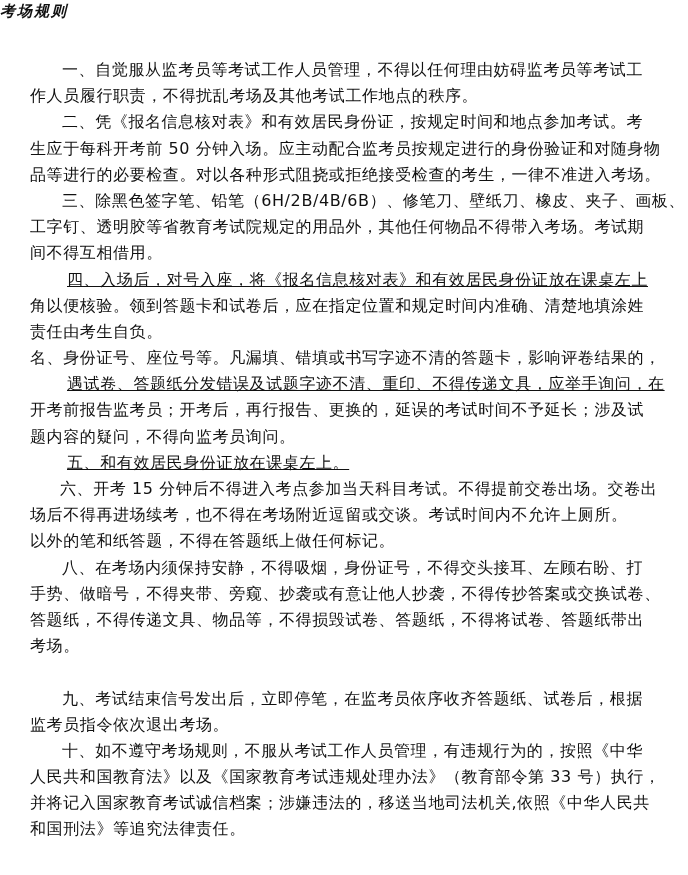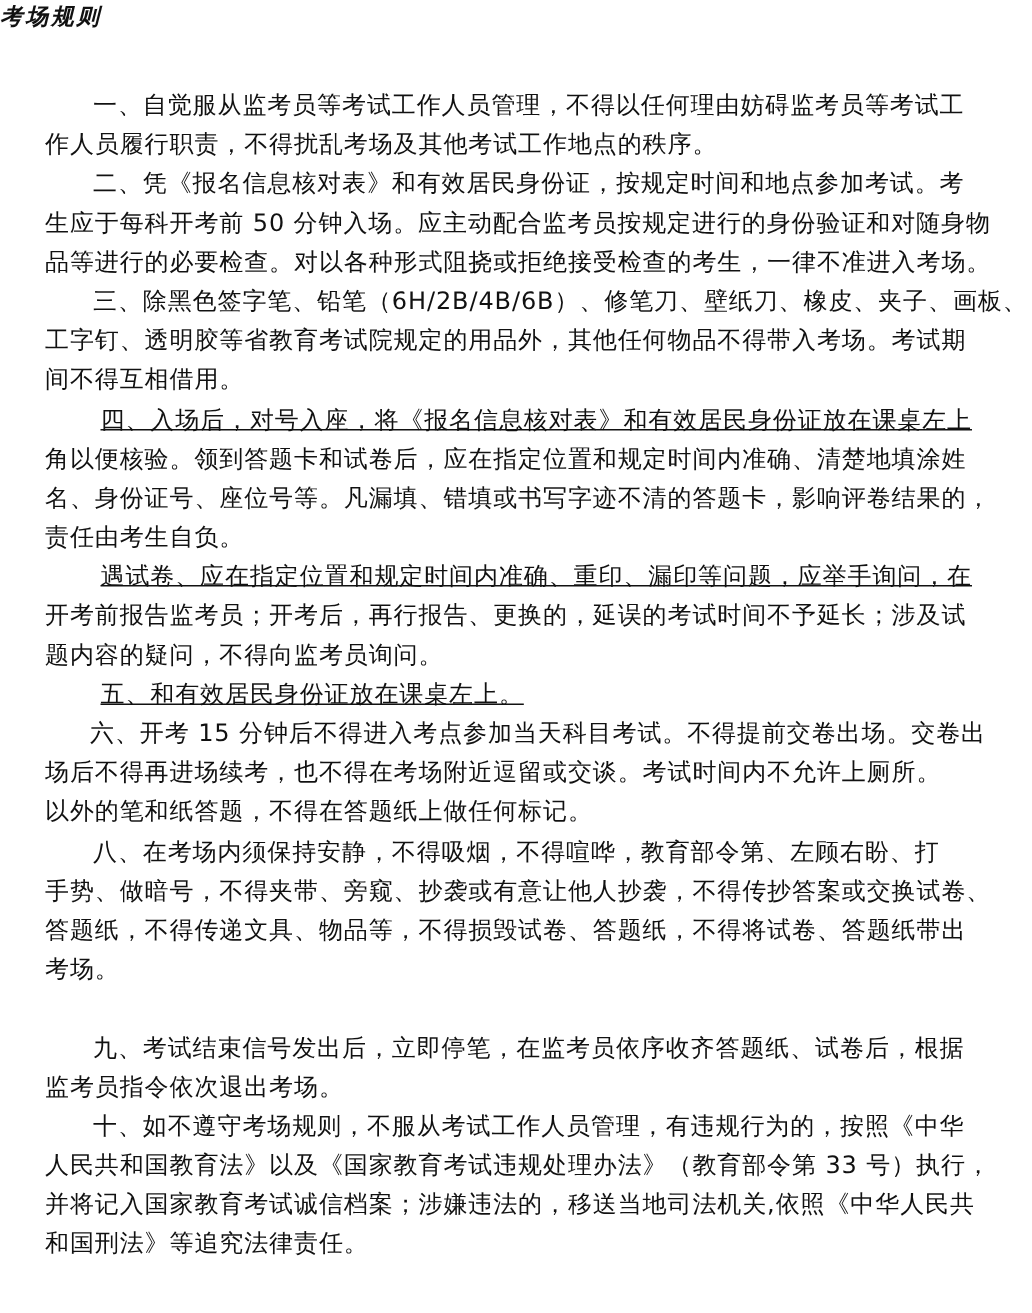--- a/index.html
+++ b/index.html
@@ -57,30 +57,30 @@
   <div class="line indent">一、自觉服从监考员等考试工作人员管理，不得以任何理由妨碍监考员等考试工</div>
   <div class="line">作人员履行职责，不得扰乱考场及其他考试工作地点的秩序。</div>
   <div class="line indent">二、凭《报名信息核对表》和有效居民身份证，按规定时间和地点参加考试。考</div>
   <div class="line">生应于每科开考前 50 分钟入场。应主动配合监考员按规定进行的身份验证和对随身物</div>
   <div class="line">品等进行的必要检查。对以各种形式阻挠或拒绝接受检查的考生，一律不准进入考场。</div>
   <div class="line indent">三、除黑色签字笔、铅笔（6H/2B/4B/6B）、修笔刀、壁纸刀、橡皮、夹子、画板、</div>
   <div class="line">工字钉、透明胶等省教育考试院规定的用品外，其他任何物品不得带入考场。考试期</div>
   <div class="line">间不得互相借用。</div>
   <div class="line indent-more">四、入场后，对号入座，将《报名信息核对表》和有效居民身份证放在课桌左上</div>
   <div class="line">角以便核验。领到答题卡和试卷后，应在指定位置和规定时间内准确、清楚地填涂姓</div>
+  <div class="line">责任由考生自负。</div>
   <div class="line">名、身份证号、座位号等。凡漏填、错填或书写字迹不清的答题卡，影响评卷结果的，</div>
-  <div class="line">责任由考生自负。</div>
-  <div class="line indent-more">遇试卷、应在指定位置和规定时间内准确、重印、漏印等问题，应举手询问，在</div>
+  <div class="line indent-more">遇试卷、答题纸分发错误及试题字迹不清、重印、不得传递文具，应举手询问，在</div>
   <div class="line">开考前报告监考员；开考后，再行报告、更换的，延误的考试时间不予延长；涉及试</div>
   <div class="line">题内容的疑问，不得向监考员询问。</div>
   <div class="line indent-more">五、和有效居民身份证放在课桌左上。</div>
   <div class="line indent-less">六、开考 15 分钟后不得进入考点参加当天科目考试。不得提前交卷出场。交卷出</div>
   <div class="line">场后不得再进场续考，也不得在考场附近逗留或交谈。考试时间内不允许上厕所。</div>
   <div class="line">以外的笔和纸答题，不得在答题纸上做任何标记。</div>
-  <div class="line indent">八、在考场内须保持安静，不得吸烟，不得喧哗，教育部令第、左顾右盼、打</div>
+  <div class="line indent">八、在考场内须保持安静，不得吸烟，身份证号，不得交头接耳、左顾右盼、打</div>
   <div class="line">手势、做暗号，不得夹带、旁窥、抄袭或有意让他人抄袭，不得传抄答案或交换试卷、</div>
   <div class="line">答题纸，不得传递文具、物品等，不得损毁试卷、答题纸，不得将试卷、答题纸带出</div>
   <div class="line">考场。</div>
   <div class="spacer"></div>
   <div class="line indent">九、考试结束信号发出后，立即停笔，在监考员依序收齐答题纸、试卷后，根据</div>
   <div class="line">监考员指令依次退出考场。</div>
   <div class="line indent">十、如不遵守考场规则，不服从考试工作人员管理，有违规行为的，按照《中华</div>
   <div class="line">人民共和国教育法》以及《国家教育考试违规处理办法》（教育部令第 33 号）执行，</div>
   <div class="line">并将记入国家教育考试诚信档案；涉嫌违法的，移送当地司法机关,依照《中华人民共</div>
   <div class="line">和国刑法》等追究法律责任。</div>

